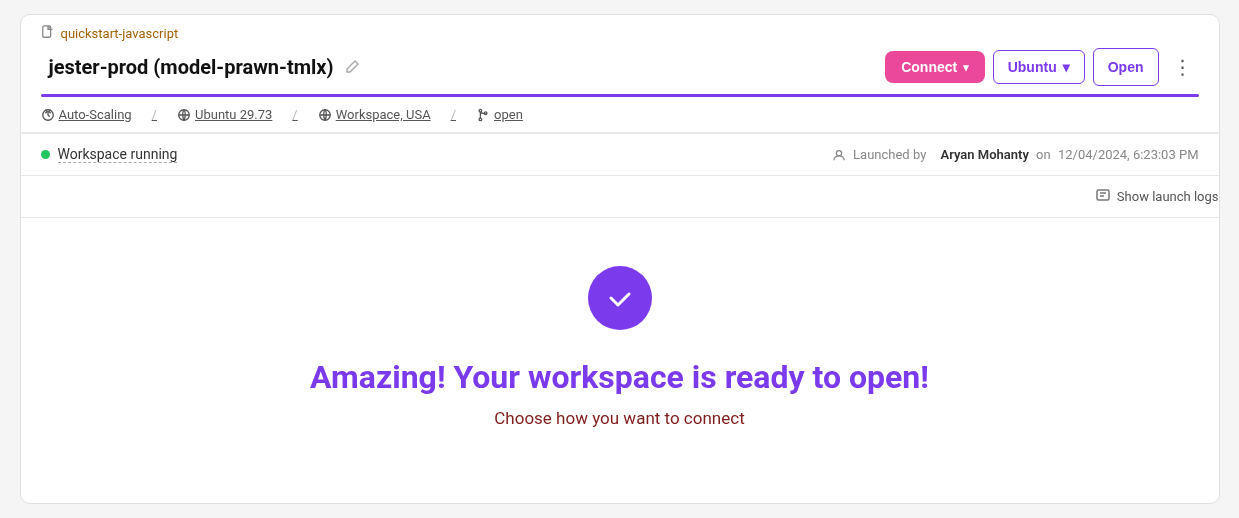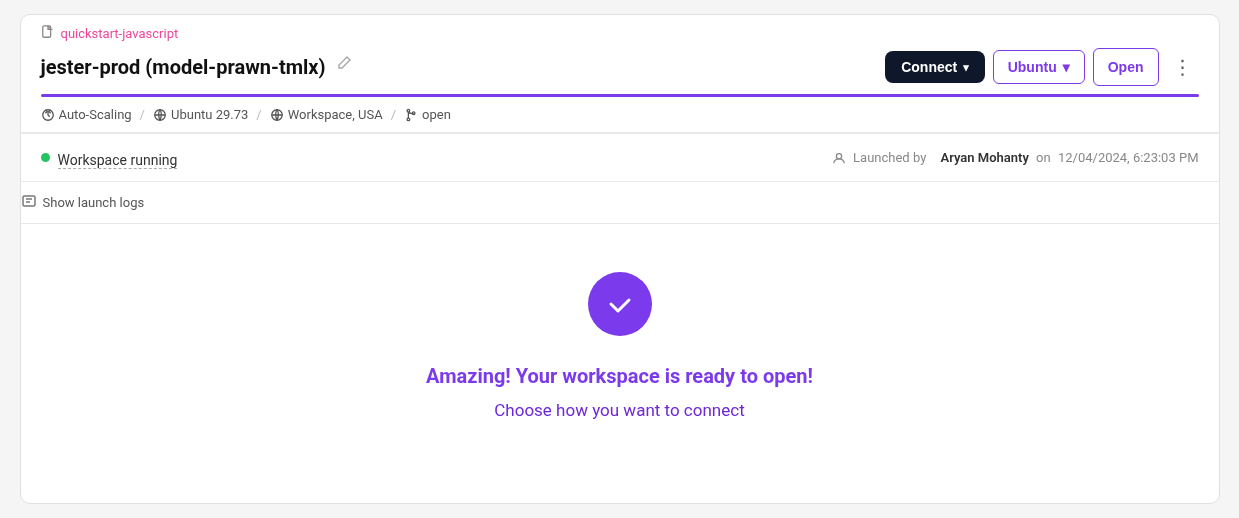--- a/index.html
+++ b/index.html
@@ -27,51 +27,52 @@
       display: flex;
       align-items: center;
       margin-bottom: 6px;
     }
     .breadcrumb-icon {
       margin-right: 6px;
       color: #888;
       font-size: 13px;
     }
     .breadcrumb-text {
-      color: #ec4899;
+      color: #a16207;
       font-size: 13px;
     }
     .title-row {
       display: flex;
       align-items: center;
       justify-content: space-between;
       margin-bottom: 8px;
     }
     .title-left {
       display: flex;
-      align-items: flex-start;
+      align-items: flex-end;
       gap: 10px;
+      margin-left: 8px;
     }
     .workspace-title {
       font-size: 20px;
       font-weight: 700;
       color: #111;
     }
     .edit-icon {
       color: #aaa;
       font-size: 16px;
       cursor: pointer;
     }
     .title-actions {
       display: flex;
       align-items: center;
       gap: 8px;
     }
     .btn-connect {
-      background: #0f172a;
+      background: #ec4899;
       color: #fff;
       border: none;
       border-radius: 8px;
       padding: 8px 16px;
       font-size: 14px;
       font-weight: 600;
       cursor: pointer;
       display: flex;
       align-items: center;
       gap: 6px;
@@ -113,24 +114,25 @@
     .underline-purple {
       height: 3px;
       background: #7c3aed;
       border-radius: 2px;
       width: 100%;
       margin-top: 4px;
     }
     .meta-row {
       display: flex;
       align-items: center;
-      gap: 6px;
+      gap: 18px;
       font-size: 13px;
       color: #555;
       padding: 10px 0 10px 0;
+      text-decoration: underline;
     }
     .meta-item {
       display: flex;
       align-items: center;
       gap: 4px;
     }
     .meta-sep {
       color: #bbb;
       margin: 0 2px;
     }
@@ -151,34 +153,33 @@
       width: 9px;
       height: 9px;
       border-radius: 50%;
       background: #22c55e;
       display: inline-block;
     }
     .status-text {
       font-size: 14px;
       color: #333;
       border-bottom: 1px dashed #aaa;
-      margin-top: 6px;
     }
     .status-right {
       font-size: 13px;
       color: #888;
     }
     .status-right strong {
       color: #333;
       font-weight: 600;
     }
     .launch-logs-row {
       display: flex;
       align-items: center;
-      justify-content: flex-start;
+      justify-content: flex-end;
       padding: 11px 0;
       border-bottom: 1px solid #e8e8e8;
       cursor: pointer;
     }
     .launch-logs-text {
       font-size: 13px;
       color: #555;
       display: flex;
       align-items: center;
       gap: 6px;
@@ -202,29 +203,29 @@
       display: flex;
       align-items: center;
       justify-content: center;
       margin-bottom: 28px;
     }
     .check-circle svg {
       width: 32px;
       height: 32px;
     }
     .ready-title {
-      font-size: 20px;
+      font-size: 32px;
       font-weight: 700;
       color: #7c3aed;
       margin-bottom: 12px;
       text-align: center;
     }
     .ready-subtitle {
       font-size: 17px;
-      color: #6d28d9;
+      color: #7f1d1d;
       text-align: right;
     }
   </style>
 </head>
 <body>
 
 <div class="card">
 
   <div class="top-bar">
 

